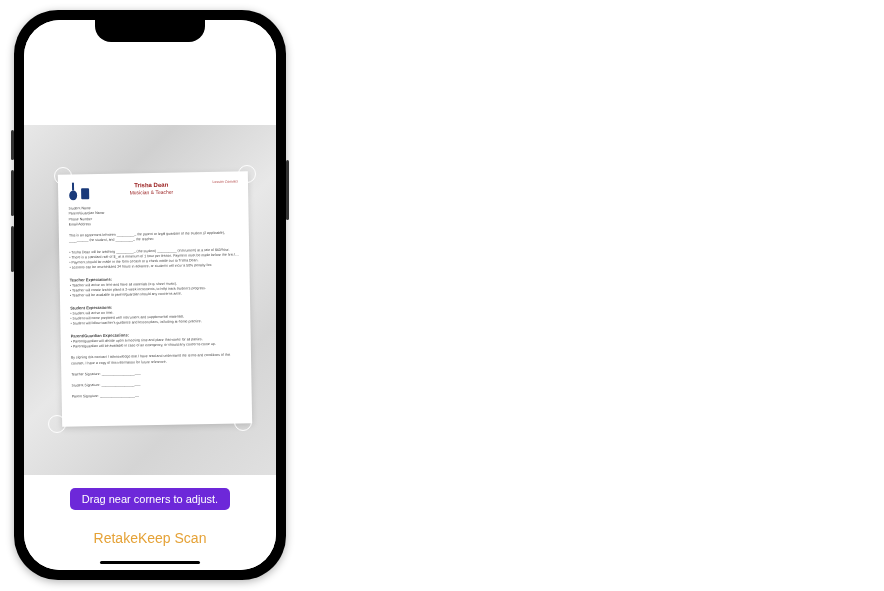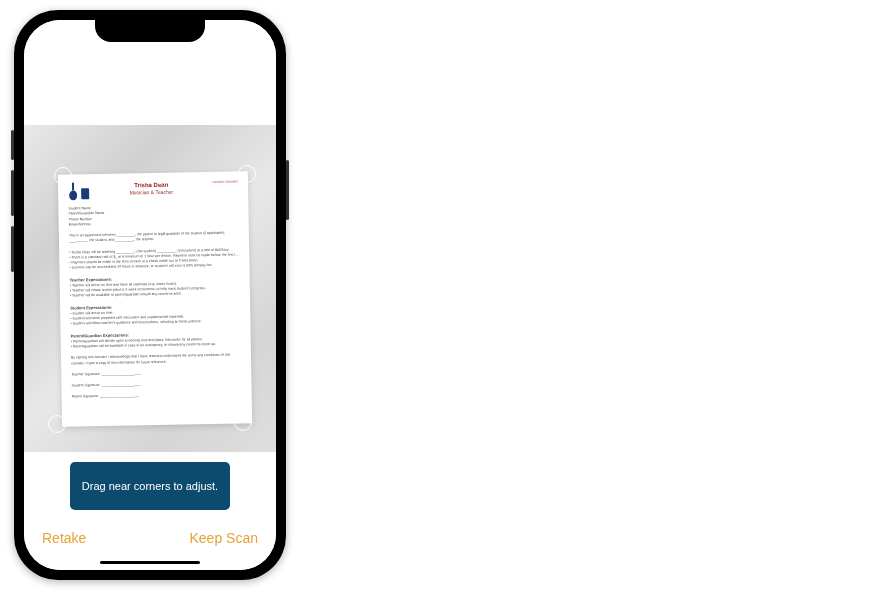--- a/index.html
+++ b/index.html
@@ -168,33 +168,33 @@
     .ch-br { bottom: 44px; right: 24px; }
     .bottom-area {
       background: #fff;
       position: absolute;
       bottom: 0;
       left: 0;
       right: 0;
       padding: 10px 12px 24px;
     }
     .hint-pill {
-      background: #0c4a6e;
+      background: #6d28d9;
       color: #fff;
       font-size: 11px;
-      padding: 18px 12px;
+      padding: 5px 12px;
       border-radius: 5px;
       text-align: center;
       margin: 0 auto 20px;
       width: fit-content;
       min-width: 160px;
     }
     .button-row {
       display: flex;
-      justify-content: space-between;
+      justify-content: center;
       padding: 0 6px;
     }
     .btn {
       color: #e5a237;
       font-size: 14px;
       background: none;
       border: none;
       cursor: pointer;
     }
     .home-indicator {

